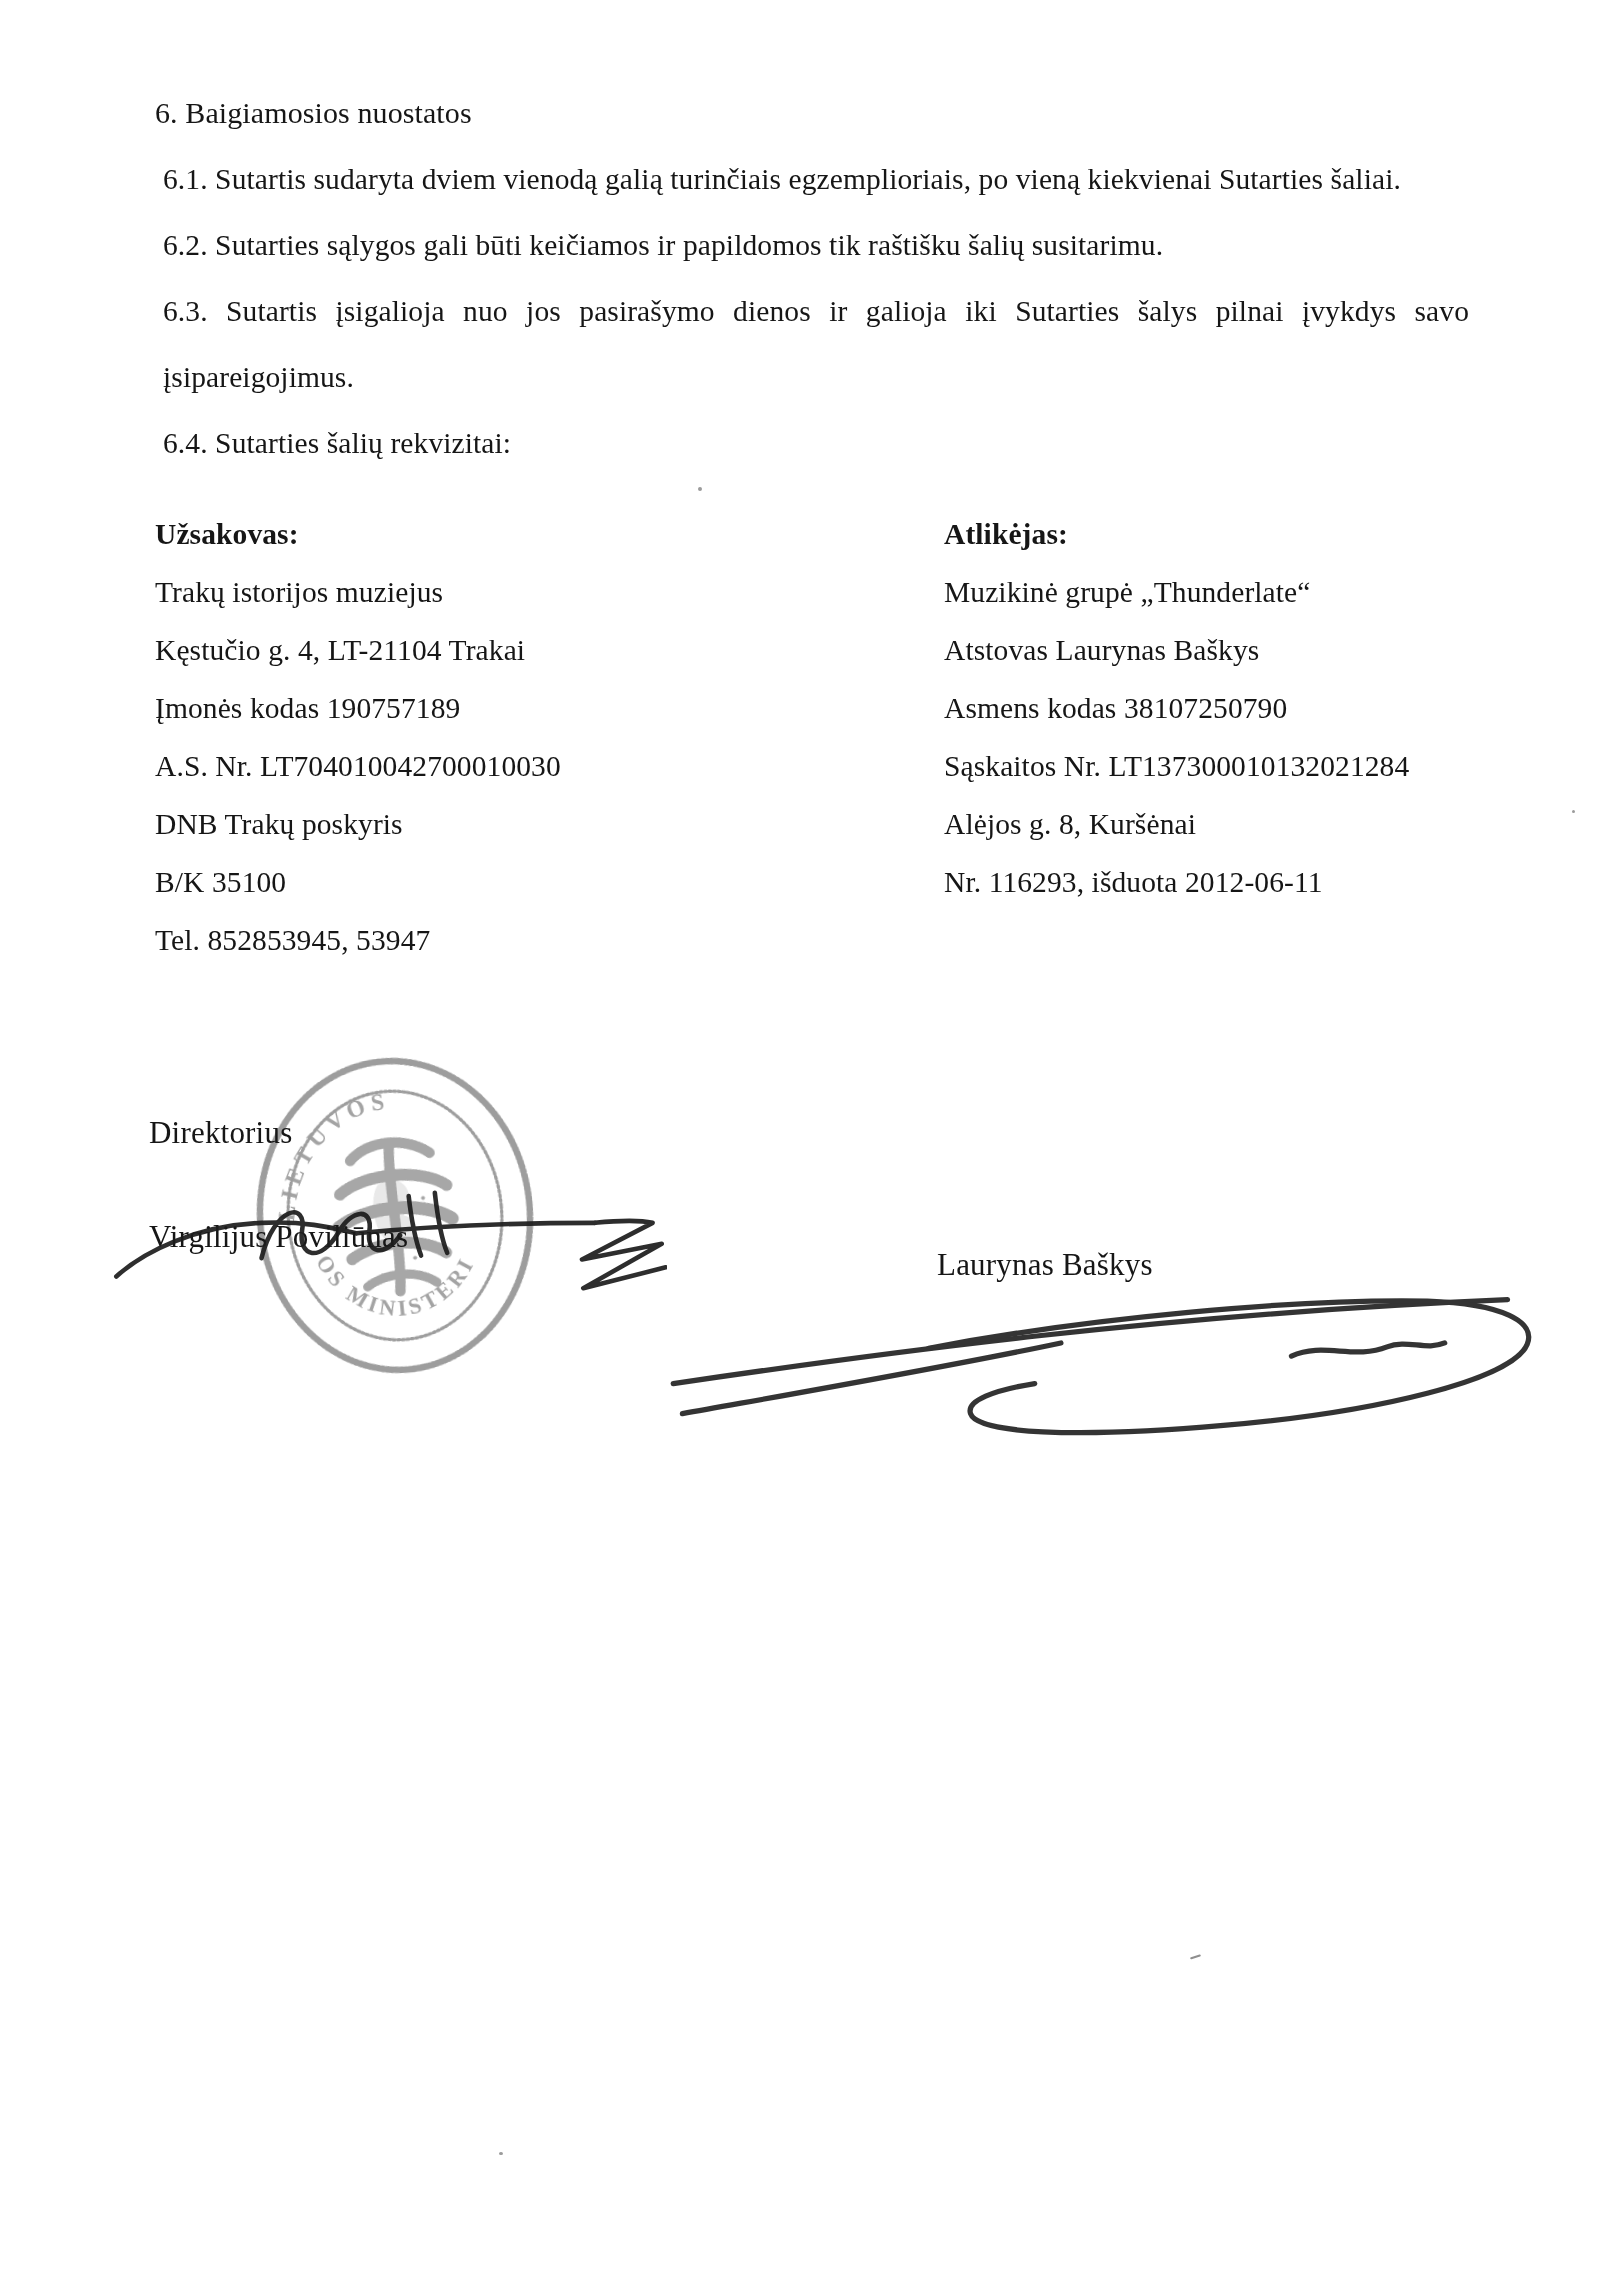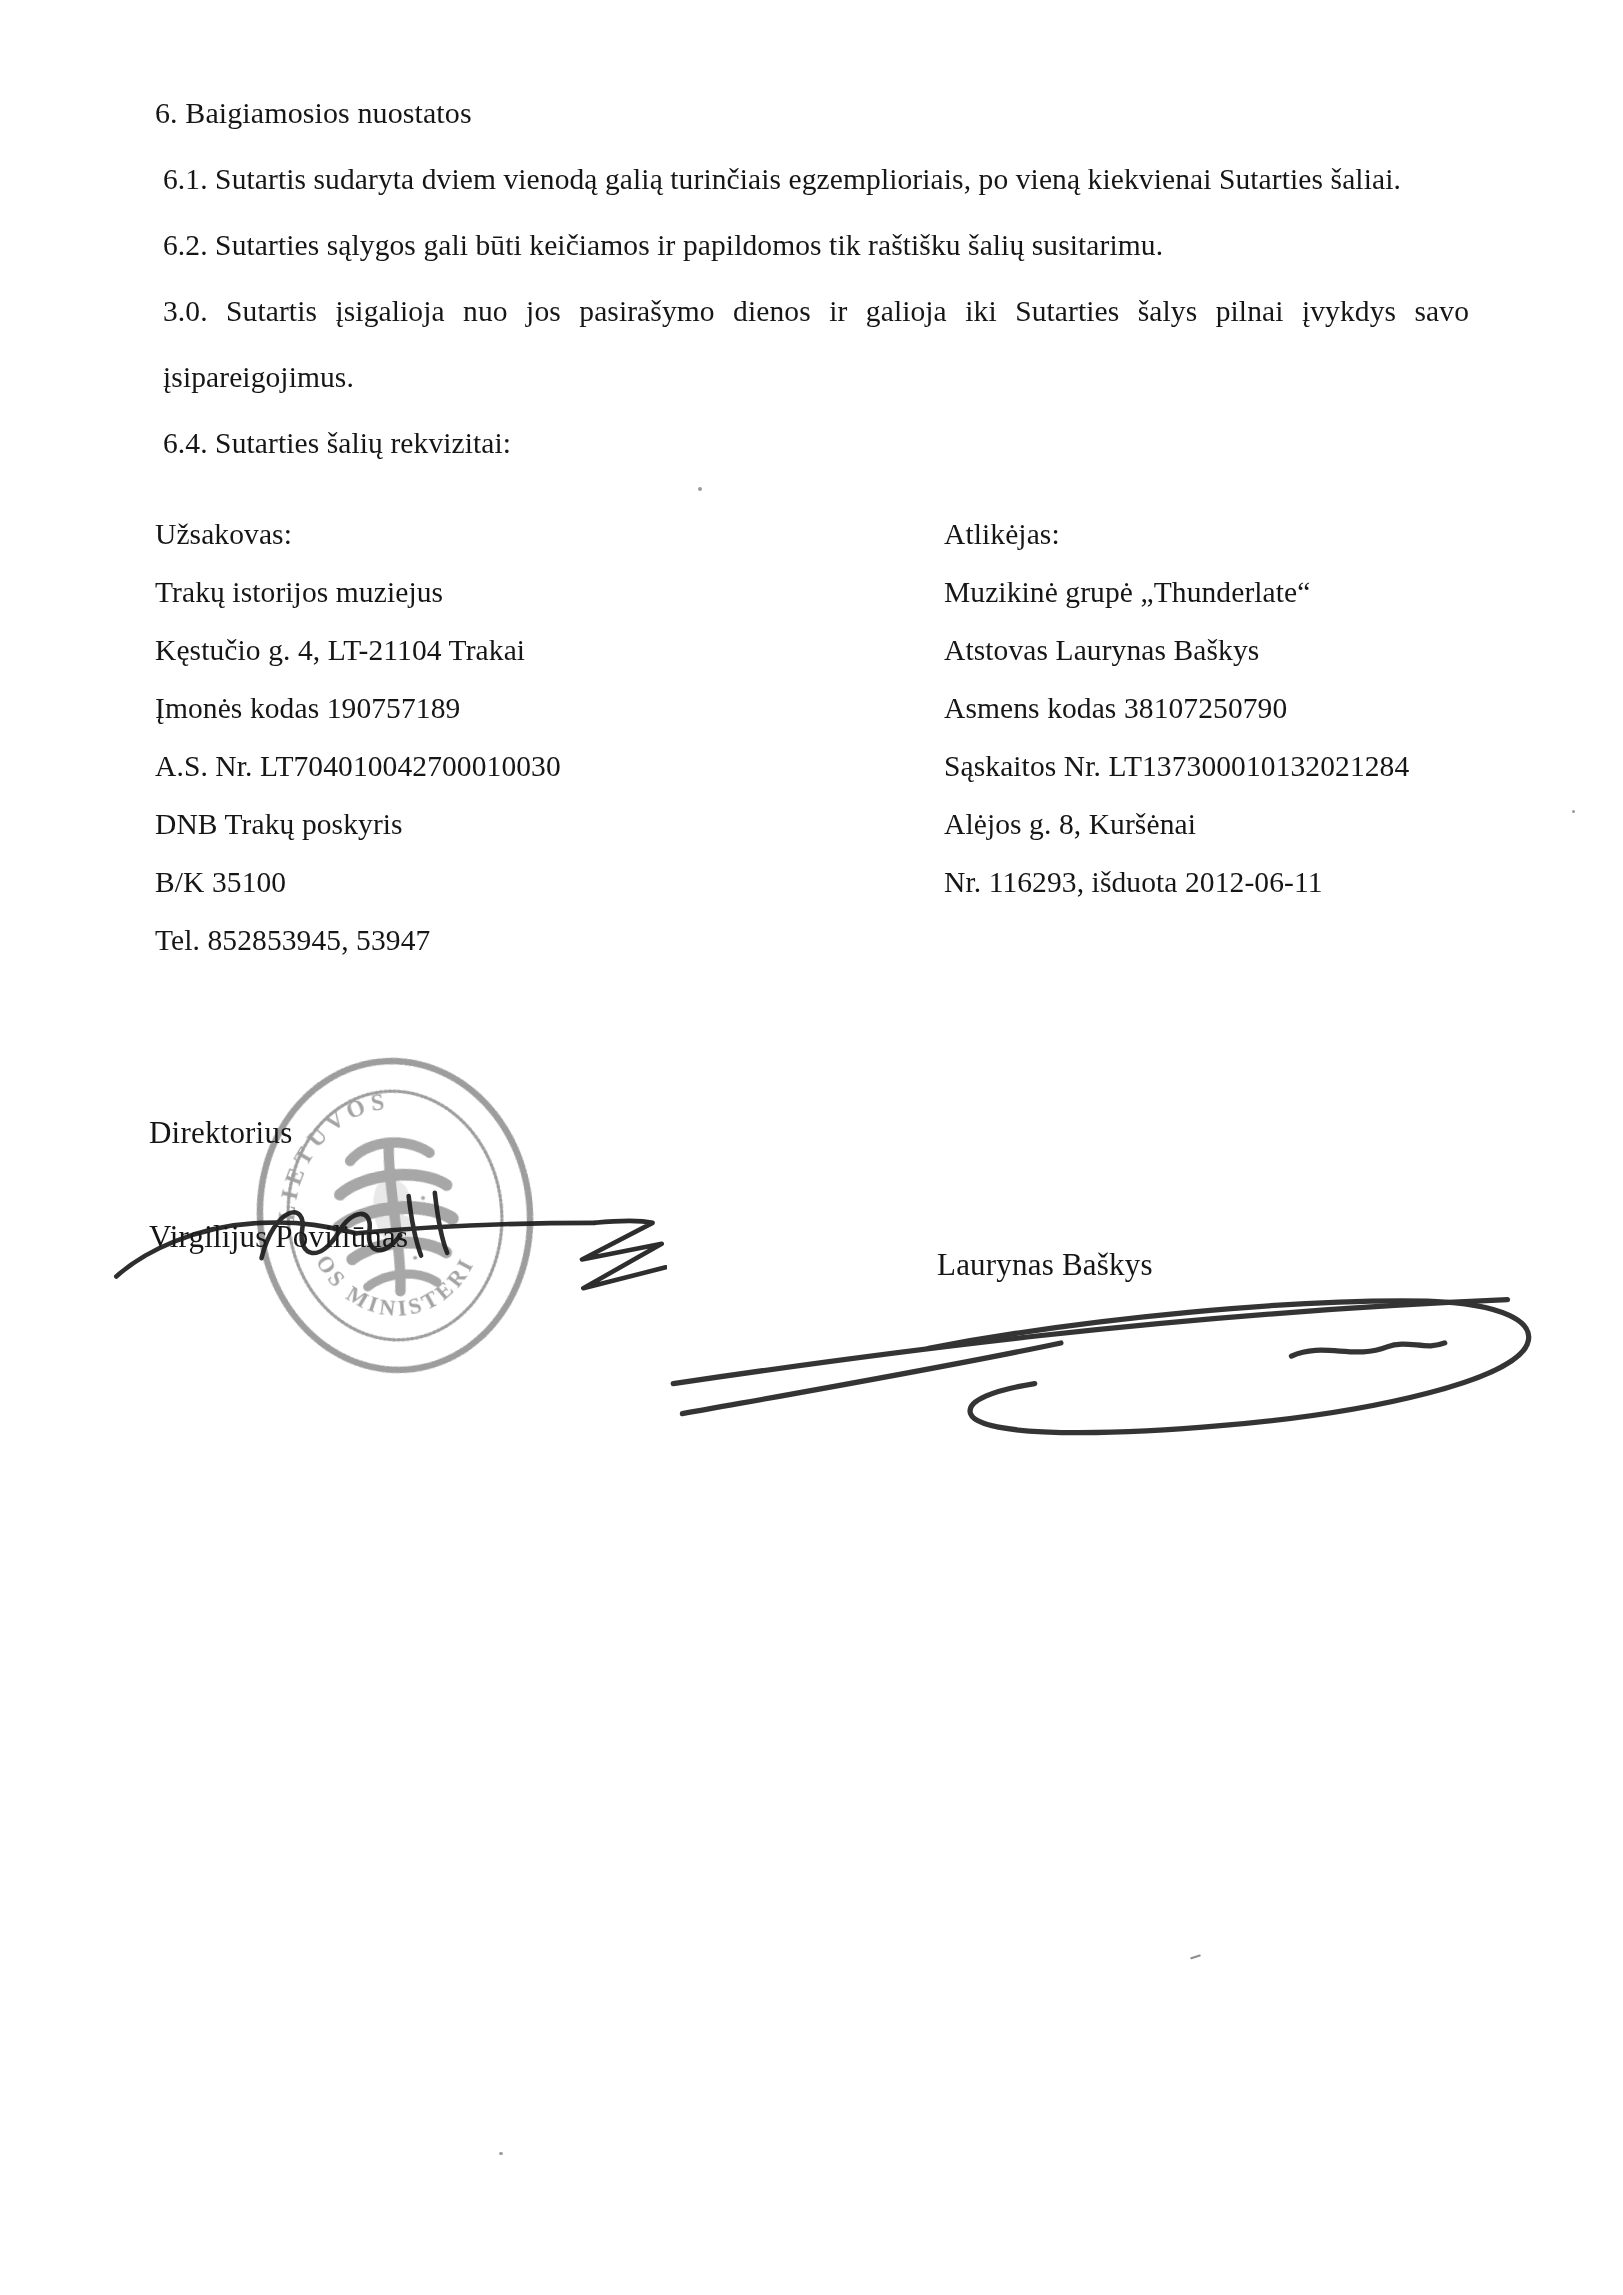--- a/index.html
+++ b/index.html
@@ -30,21 +30,21 @@
     white-space:normal;text-align:justify;text-align-last:justify;word-spacing:3.9px;
   }
   .provisions p.wrap-tail{white-space:normal;}
   
   .requisites{
     position:absolute;left:155px;top:505px;width:1375px;
     display:grid;grid-template-columns:789px auto;
     font-size:29.5px;line-height:58px;letter-spacing:0.1px;
   }
   .req-col{margin:0;}
-  .req-header{font-weight:400;}
+  .req-header{font-weight:700;}
   .req-line{white-space:nowrap;}
   
   .abs{position:absolute;margin:0;}
   .sig-label{font-size:31px;letter-spacing:0.2px;z-index:4;}
   .stamp-wrap{
     left:249px;top:1051px;width:292px;height:329px;
     transform:rotate(-5deg);
     z-index:1;opacity:.85;filter:blur(0.3px);
   }
   .stamp-wrap svg{display:block;width:100%;height:100%;}
@@ -64,21 +64,21 @@
 </style>
 </head>
 <body>
 
 <div class="page">
 
   <section class="provisions">
     <h1>6. Baigiamosios nuostatos</h1>
     <p>6.1. Sutartis sudaryta dviem vienodą galią turinčiais egzemplioriais, po vieną kiekvienai Sutarties šaliai.</p>
     <p>6.2. Sutarties sąlygos gali būti keičiamos ir papildomos tik raštišku šalių susitarimu.</p>
-    <p class="justify-full">3.0. Sutartis įsigalioja nuo jos pasirašymo dienos ir galioja iki Sutarties šalys pilnai įvykdys savo</p>
+    <p class="justify-full">6.3. Sutartis įsigalioja nuo jos pasirašymo dienos ir galioja iki Sutarties šalys pilnai įvykdys savo</p>
     <p class="wrap-tail">įsipareigojimus.</p>
     <p>6.4. Sutarties šalių rekvizitai:</p>
   </section>
 
   <section class="requisites">
     <div class="req-col">
       <div class="req-header">Užsakovas:</div>
       <div class="req-line">Trakų istorijos muziejus</div>
       <div class="req-line">Kęstučio g. 4, LT-21104 Trakai</div>
       <div class="req-line">Įmonės kodas 190757189</div>

